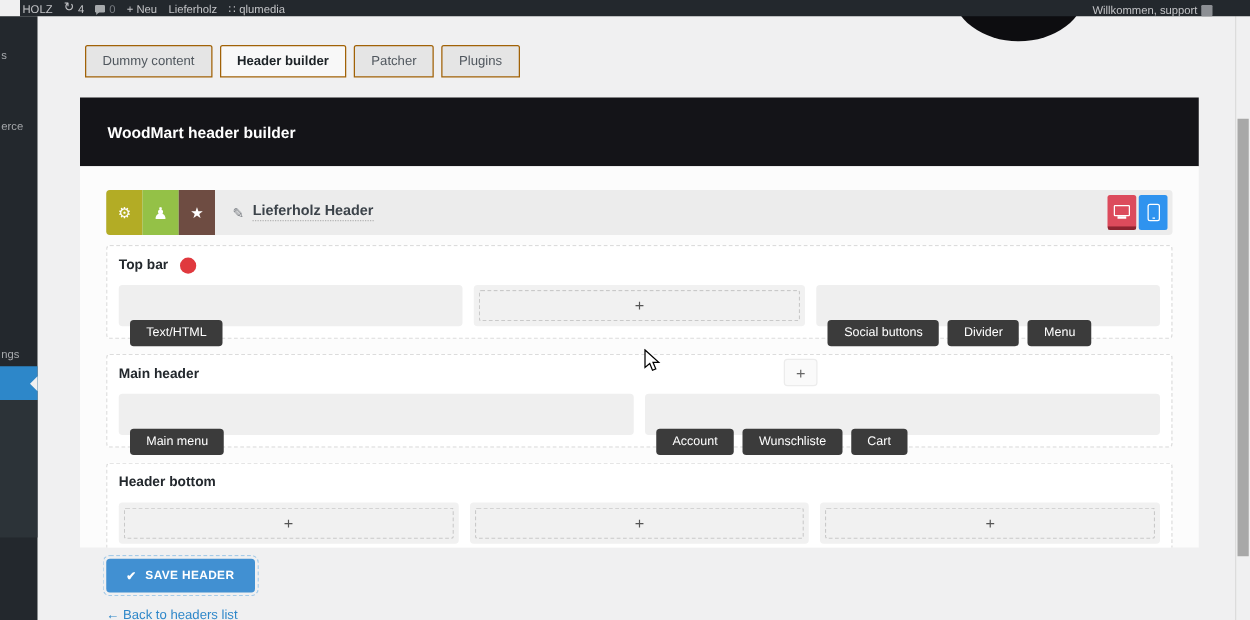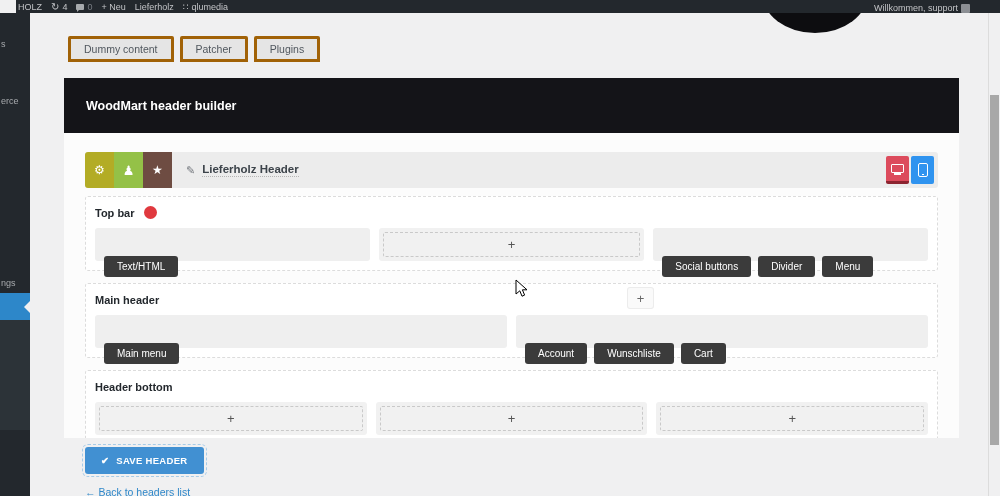--- a/index.html
+++ b/index.html
@@ -30,21 +30,21 @@
                     border-top:6px solid transparent;border-bottom:6px solid transparent;
                     border-right:6px solid #f0f0f1;}
 
   
   .black-ellipse{position:absolute;left:762px;top:-47px;width:106px;height:80px;background:#0d0d10;
                  border-radius:50%;z-index:5;}
 
   
   .tabs{position:absolute;left:68px;top:36px;display:flex;gap:6px;z-index:2;}
   .tab{height:26px;padding:0 13px;display:flex;align-items:center;font-size:10.5px;background:#e5e5e5;
-       border:3px solid #a16207;color:#50575e;border-radius:2px 2px 0 0;box-sizing:border-box;cursor:pointer;}
+       border:1px solid #a16207;color:#50575e;border-radius:2px 2px 0 0;box-sizing:border-box;cursor:pointer;}
   .tab.active{background:#f8f8f8;font-weight:bold;color:#1d2327;}
 
   
   .panel{position:absolute;left:64px;top:78px;width:895px;z-index:2;}
   .panel-header{height:55px;background:#141418;color:#fff;font-weight:bold;font-size:12.5px;
                 display:flex;align-items:center;padding-left:22px;box-sizing:border-box;}
   .panel-body{background:#fcfcfc;padding:19px 21px 0;box-sizing:border-box;height:305px;overflow:hidden;}
 
   
   .toolbar{height:36px;background:#ececec;border-radius:3px;display:flex;align-items:center;margin-bottom:8px;}
@@ -60,21 +60,21 @@
   .toggle{width:23px;height:28px;border-radius:2px;display:flex;align-items:center;justify-content:center;cursor:pointer;}
   .tg-desktop{background:#dc4b5c;border-bottom:3px solid #8c2430;box-sizing:border-box;}
   .tg-mobile{background:#2f93ef;}
   .ico-desktop{width:11px;height:7px;border:1px solid #fff;border-radius:1px;position:relative;display:block;}
   .ico-desktop::after{content:"";position:absolute;left:2px;right:2px;bottom:-3px;height:2px;background:#fff;}
   .ico-mobile{width:8px;height:12px;border:1px solid #fff;border-radius:2px;position:relative;display:block;}
   .ico-mobile::after{content:"";position:absolute;left:50%;margin-left:-1px;bottom:1px;width:2px;height:1px;background:#fff;}
 
   
   .section{background:#fff;border:1px dashed #dcdcdc;border-radius:3px;padding:9px;margin-bottom:12px;position:relative;}
-  .sec-title{font-size:11px;font-weight:bold;color:#23282d;display:flex;align-items:center;height:13px;}
+  .sec-title{font-size:11px;font-weight:bold;color:#23282d;display:flex;height:13px;}
   .red-dot{width:13px;height:13px;border-radius:50%;background:#e0393e;margin-left:9px;}
   .cells{display:flex;gap:9px;margin-top:9px;}
   .cell{flex:1;height:33px;background:#efefef;border-radius:3px;display:flex;align-items:center;
         padding-left:9px;box-sizing:border-box;}
   .cell.empty{padding:0;position:relative;background:#f1f1f1;}
   .cell-dash{position:absolute;left:4px;right:4px;top:4px;bottom:4px;border:1px dashed #c9c9c9;border-radius:2px;
              display:flex;align-items:center;justify-content:center;color:#555;font-size:13px;cursor:pointer;}
   .el-btn{background:#3b3b3b;color:#fff;font-size:10px;padding:5px 13px;border-radius:3px;margin-right:7px;
           white-space:nowrap;cursor:grab;margin-top:44px;}
   .add-btn{position:absolute;left:542px;top:4px;width:25px;height:20px;background:#fafafa;border-radius:2px;
@@ -136,20 +136,21 @@
   <span class="sb-frag" style="top:83px;">erce</span>
   <span class="sb-frag" style="top:265px;">ngs</span>
   <div class="sb-sub"></div>
   <div class="sb-active"></div>
 </div>
 
 <div class="black-ellipse"></div>
 
 <div class="tabs">
   <div class="tab">Dummy content</div>
+  <div class="tab active">Header builder</div>
   <div class="tab">Patcher</div>
   <div class="tab">Plugins</div>
 </div>
 
 <div class="panel">
   <div class="panel-header">
     <span>WoodMart header builder</span>
   </div>
   <div class="panel-body">
 

